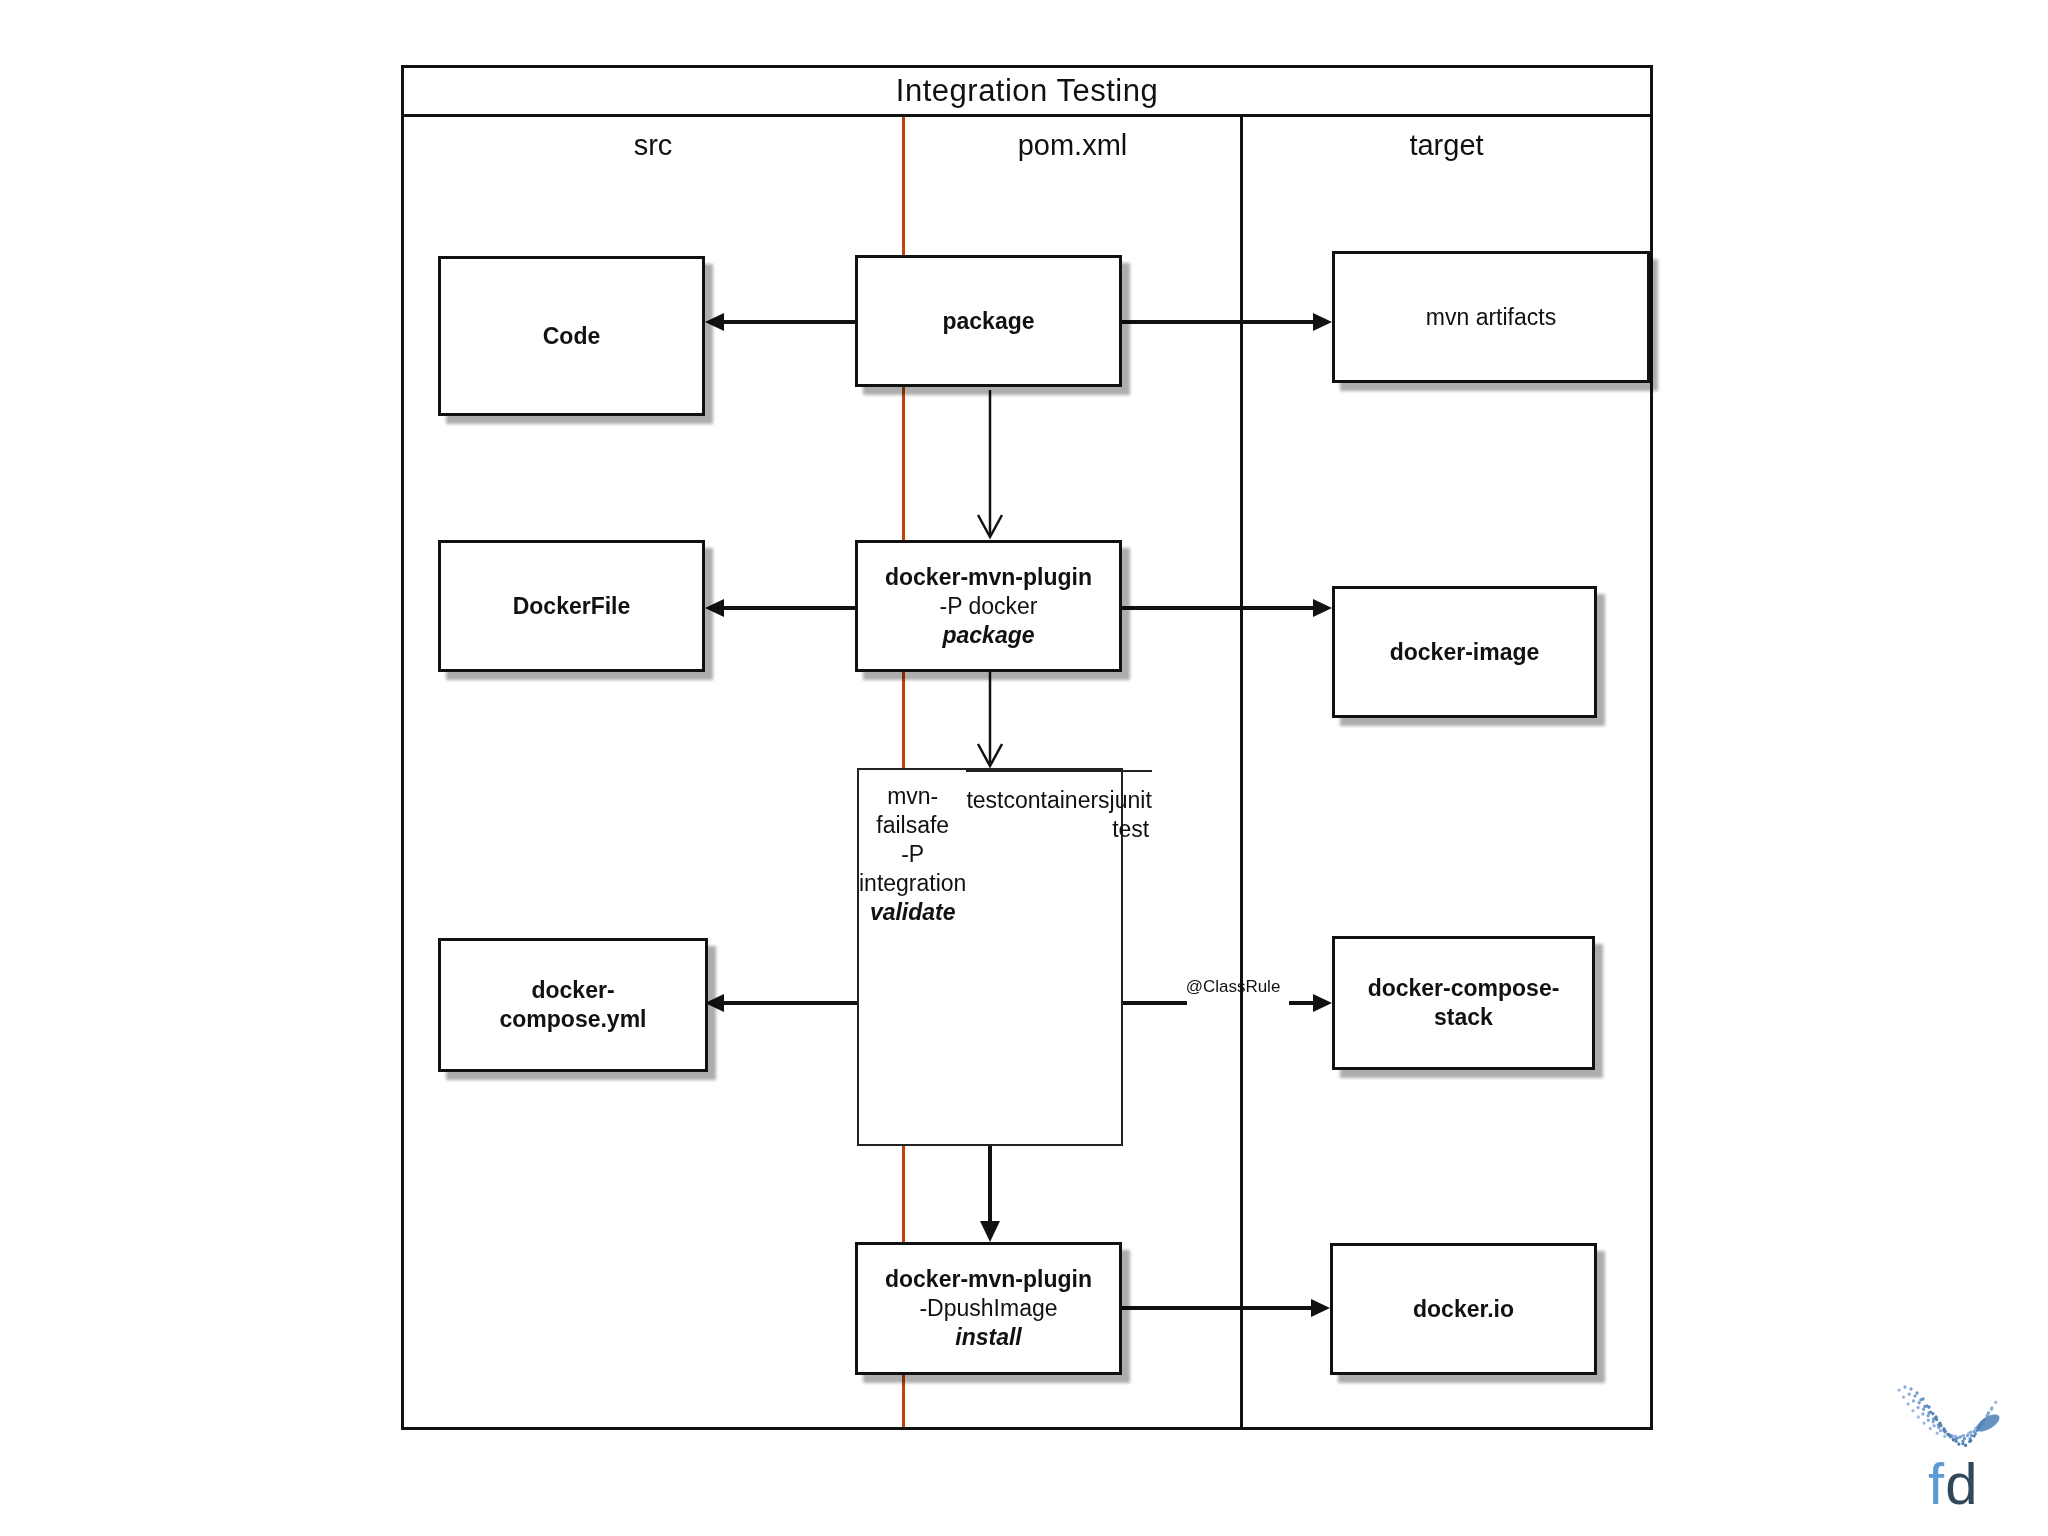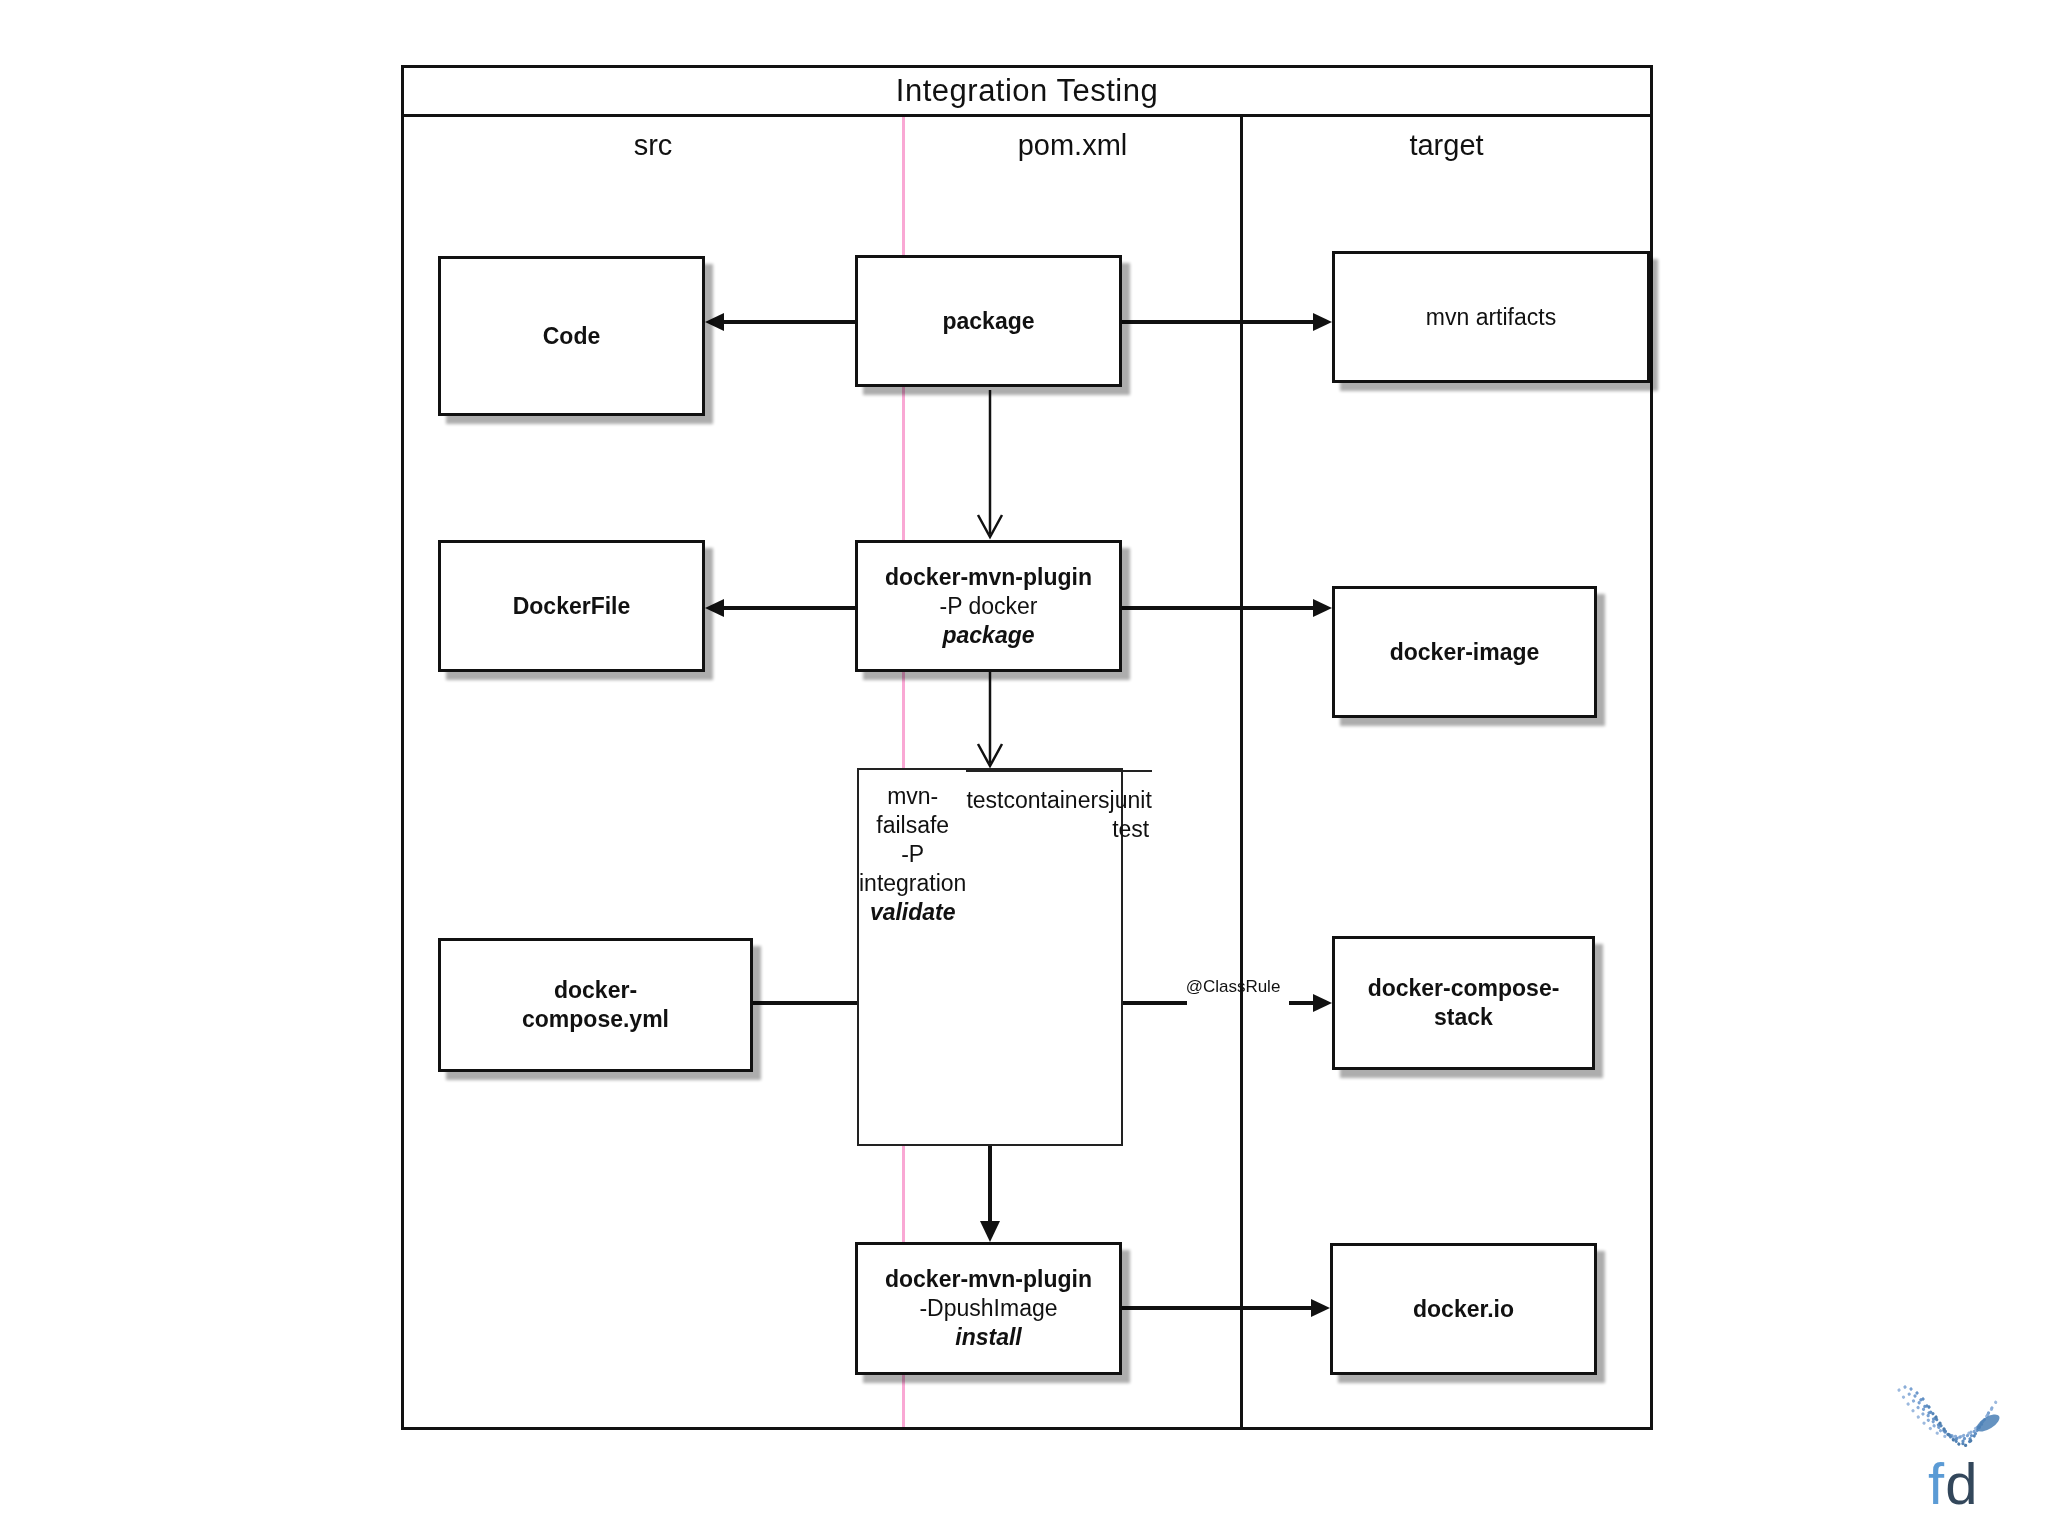--- a/index.html
+++ b/index.html
@@ -15,41 +15,41 @@
     border:3px solid #111; box-sizing:border-box; background:#fff;
     display:flex; flex-direction:column;
   }
   .title-bar {
     height:46px; border-bottom:3px solid #111; display:flex;
     align-items:center; justify-content:center;
     font-size:31px; letter-spacing:0.5px;
   }
   .cols { flex:1; display:flex; flex-direction:row; }
   .col { box-sizing:border-box; padding-top:12px; text-align:center; font-size:29px; }
-  .col-src    { width:501px; border-right:3px solid #f9a8d4; }
+  .col-src    { width:501px; border-right:3px solid #c2410c; }
   .col-pom    { width:338px; border-right:3px solid #111; }
   .col-target { flex:1; }
 
   
   .box {
     position:absolute; background:#fff; border:3px solid #111; box-sizing:border-box;
     box-shadow:8px 8px 3px rgba(0,0,0,0.32);
     display:flex; flex-direction:column; align-items:center; justify-content:center;
     font-size:23px; line-height:29px; text-align:center;
   }
   .b  { font-weight:bold; }
   .bi { font-weight:bold; font-style:italic; }
 
   .box-code        { left:438px;  top:256px;  width:267px; height:160px; }
   .box-package     { left:855px;  top:255px;  width:267px; height:132px; }
   .box-artifacts   { left:1332px; top:251px;  width:318px; height:132px; }
   .box-dockerfile  { left:438px;  top:540px;  width:267px; height:132px; }
   .box-dmp1        { left:855px;  top:540px;  width:267px; height:132px; }
   .box-image       { left:1332px; top:540px;  width:265px; height:132px;margin-top:46px; }
-  .box-composeyml  { left:438px;  top:938px;  width:315px; height:134px; }
+  .box-composeyml  { left:438px;  top:938px;  width:270px; height:134px; }
   .box-stack       { left:1332px; top:936px;  width:263px; height:134px; }
   .box-dmp2        { left:855px;  top:1242px; width:267px; height:133px; }
   .box-dockerio    { left:1330px; top:1243px; width:267px; height:132px; }
 
   
   .compound {
     position:absolute; left:857px; top:768px; width:266px; height:378px;
     border:2px solid #222; box-sizing:border-box; background:#fff;
     display:flex; flex-direction:row; font-size:23px; line-height:29px; text-align:center;
   }

